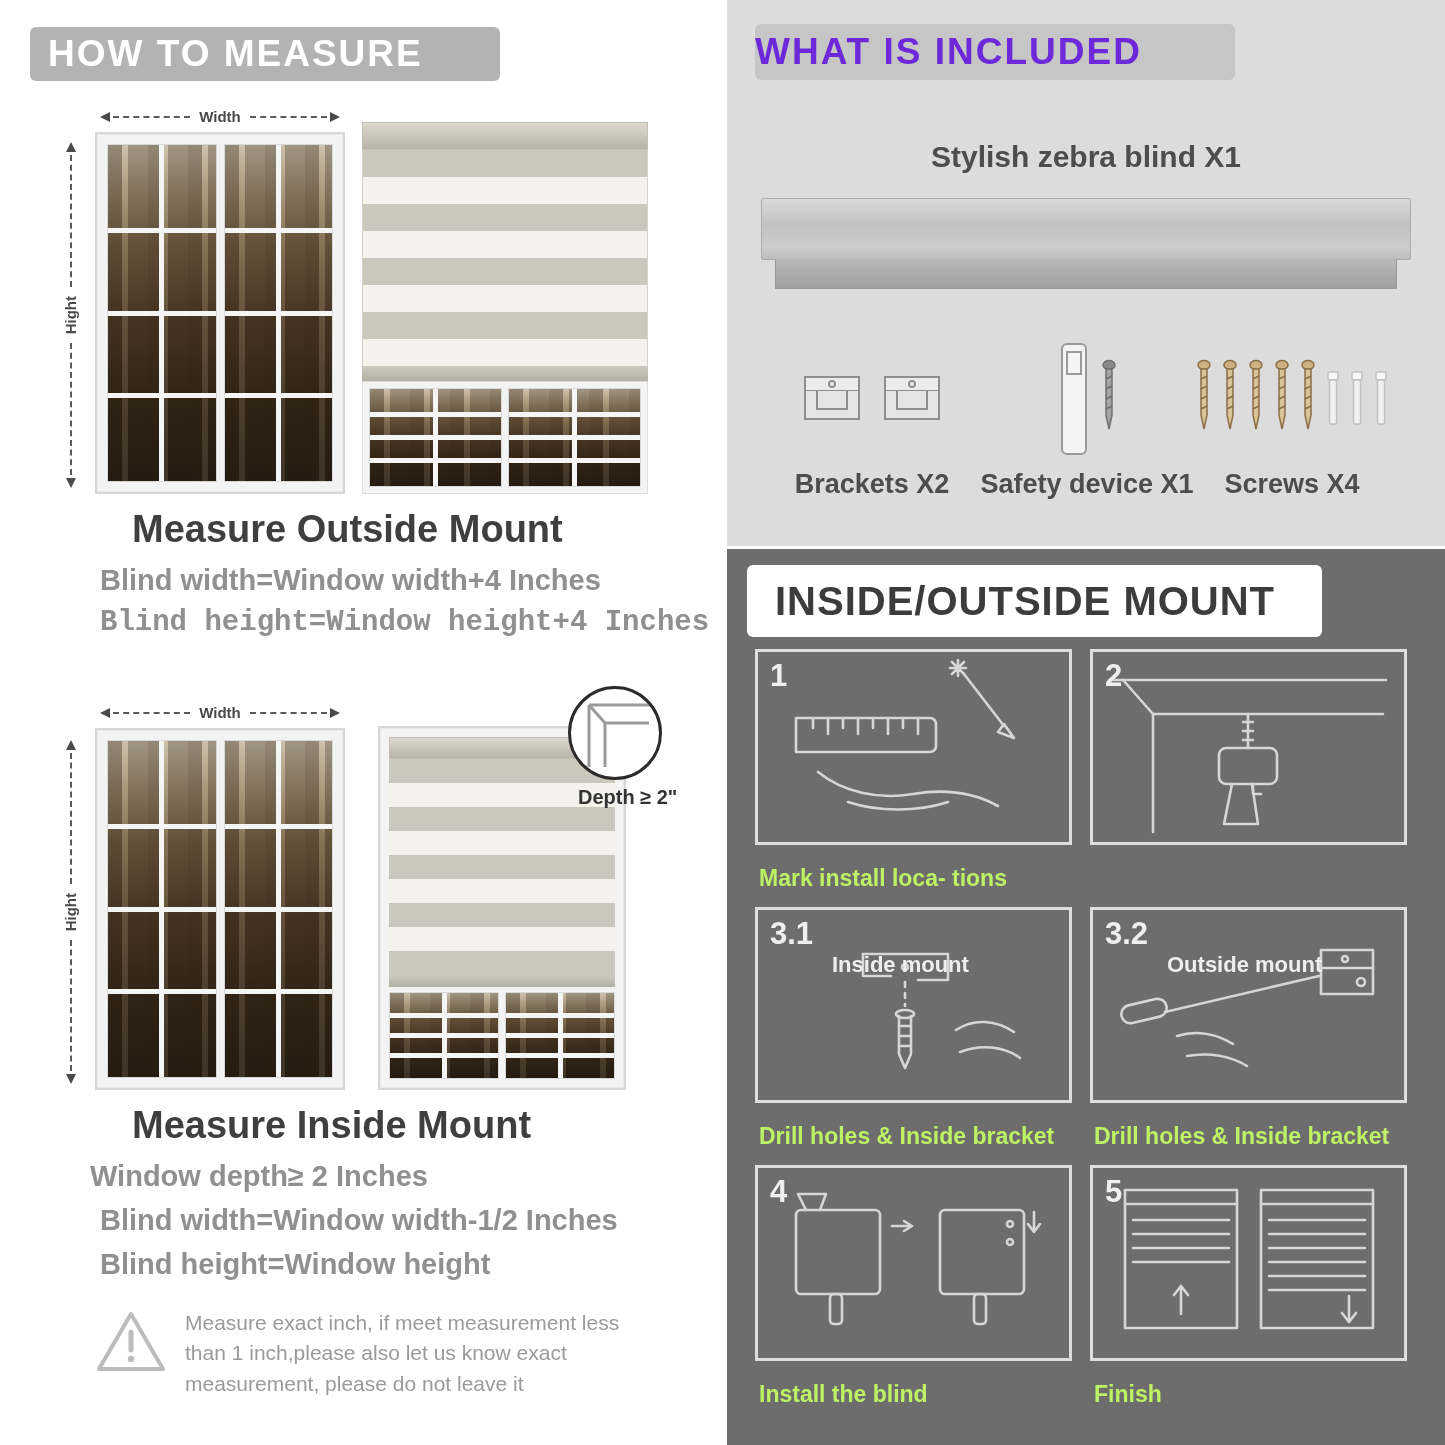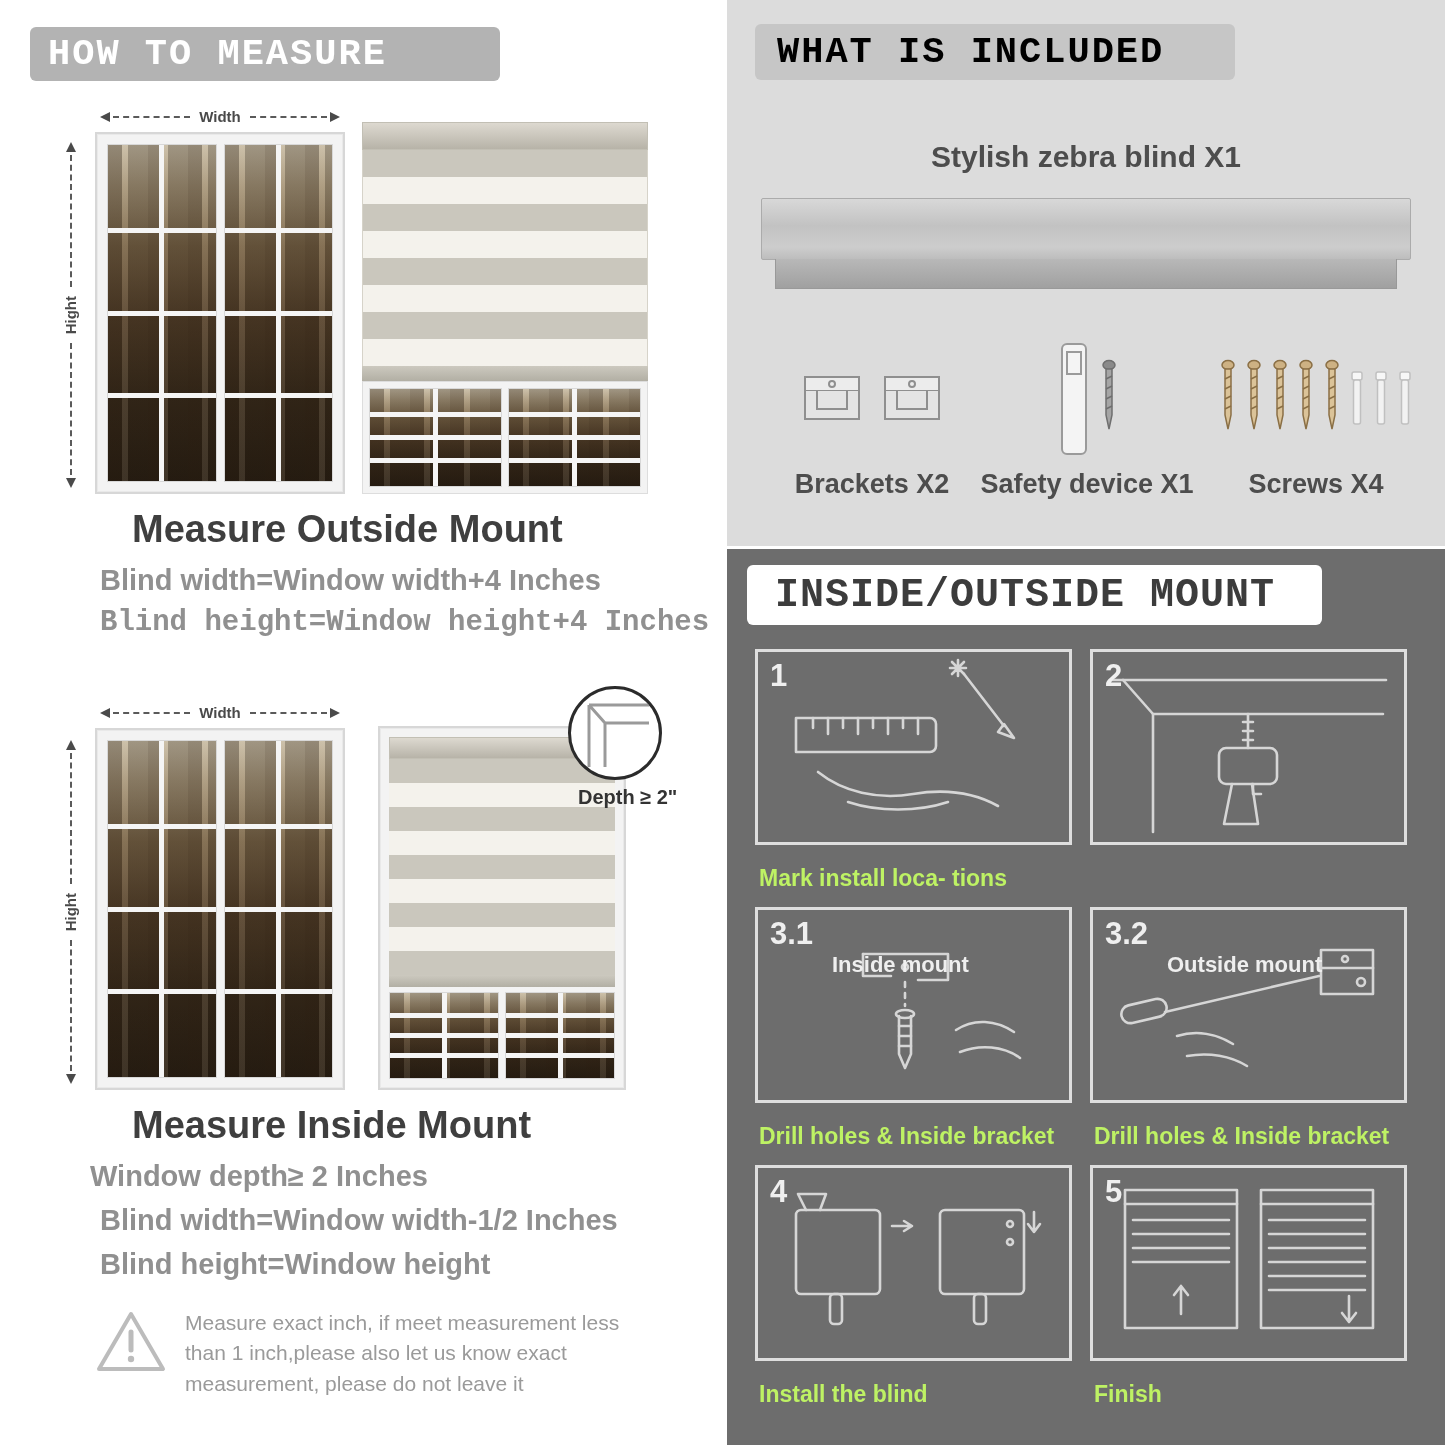--- a/index.html
+++ b/index.html
@@ -1,23 +1,23 @@
 <!DOCTYPE html>
 <html><head>
 <meta charset="utf-8">
 <style>
   * { box-sizing: border-box; margin: 0; padding: 0; }
   body { background:#fff; font-family:"Liberation Sans", sans-serif; }
   .canvas { position:relative; width:1445px; height:1445px; background:#ffffff; overflow:hidden; }
 
   
-  .banner { position:absolute; border-radius:6px; font-weight:bold; letter-spacing:2px; display:flex; align-items:center;font-family:Liberation Mono, monospace; }
+  .banner { position:absolute; border-radius:6px; font-weight:bold; letter-spacing:2px; display:flex; align-items:center; }
   .banner-left  { left:30px; top:27px; width:470px; height:54px; background:#b3b3b3; color:#ffffff; font-size:37px; padding-left:18px; }
-  .banner-included { left:28px; top:24px; width:480px; height:56px; background:#c6c6c6; color:#000000; font-size:37px; padding-left:22px; }
-  .banner-mount { left:20px; top:16px; width:575px; height:60px; background:#ffffff; color:#3c3c3c; font-size:40px; padding-left:28px; letter-spacing:1px; }
+  .banner-included { left:28px; top:24px; width:480px; height:56px; background:#c6c6c6; color:#6d28d9; font-size:37px; }
+  .banner-mount { left:20px; top:16px; width:575px; height:72px; background:#ffffff; color:#3c3c3c; font-size:40px; padding-left:28px; letter-spacing:1px; }
 
   .title { position:absolute; font-size:38px; font-weight:bold; color:#3f3f3f;margin-left:32px; }
   .rule  { position:absolute; font-size:29px; font-weight:bold; color:#909090; }
 
   
   .h-arrow { position:absolute; display:flex; align-items:center; }
   .v-arrow { position:absolute; display:flex; flex-direction:column; align-items:center; }
   .h-dash { flex:1; border-top:2px dashed #5a5a5a; margin:0 3px; }
   .v-dash { flex:1; border-left:2px dashed #5a5a5a; margin:3px 0; }
   .h-label { font-size:15px; font-weight:bold; color:#4a4a4a; padding:0 6px; white-space:nowrap;text-align:center; }
@@ -71,21 +71,21 @@
   .warning-text { font-size:21px; color:#9a9a9a; line-height:1.45; width:450px; }
 
   
   .right-top { position:absolute; left:727px; top:0; width:718px; height:546px; background:#dcdcdc; }
   .blind-name { position:absolute; left:0; top:140px; width:100%; text-align:center; font-size:30px; font-weight:bold; color:#4d4d4d; }
   .rail-top { position:absolute; left:34px; top:198px; width:650px; height:62px; border-radius:2px; background:linear-gradient(180deg,#d8d8d8 0%,#c2c2c2 45%,#cdcdcd 80%,#bdbdbd 100%); border:1px solid #ababab; }
   .rail-bottom { position:absolute; left:48px; top:259px; width:622px; height:30px; background:linear-gradient(180deg,#b8b8b8,#a0a0a0); border:1px solid #999999; border-top:none; }
   .inc-cell { position:absolute; width:210px; display:flex; flex-direction:column; align-items:center; }
   .cell-brackets { left:40px;  top:335px; }
   .cell-safety   { left:255px; top:335px; }
-  .cell-screws   { left:484px; top:335px;text-align:right; }
+  .cell-screws   { left:460px; top:335px;text-align:right; }
   .inc-icons { height:128px; display:flex; align-items:center; justify-content:center; gap:10px; }
   .inc-label { margin-top:6px; font-size:27px; font-weight:bold; color:#4d4d4d; white-space:nowrap; }
 
   
   .right-bottom { position:absolute; left:727px; top:549px; width:718px; height:896px; background:#6d6d6d; }
   .steps-grid { position:absolute; left:28px; top:100px; width:652px; display:grid; grid-template-columns:317px 317px; column-gap:18px; row-gap:15px; }
   .step-cell { display:flex; flex-direction:column; }
   .step-panel { position:relative; height:196px; border:3px solid #dedede; background:#6d6d6d; }
   .step-num { position:absolute; left:12px; top:6px; font-size:31px; font-weight:bold; color:#efefef; z-index:2; }
   .step-inner-label { position:absolute; left:74px; top:14px; font-size:22px; font-weight:bold; color:#efefef; z-index:2;margin-top:28px; }

